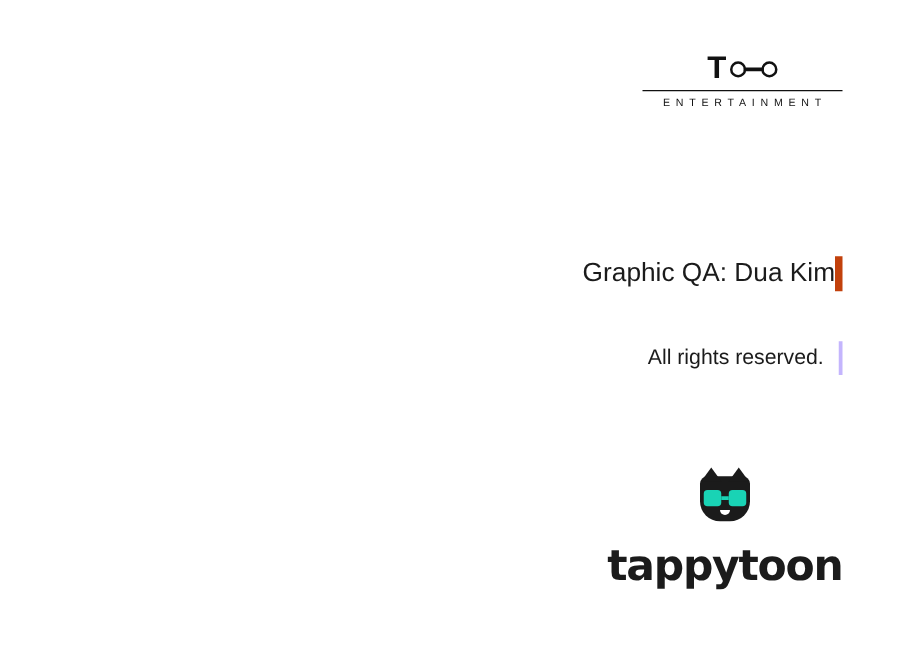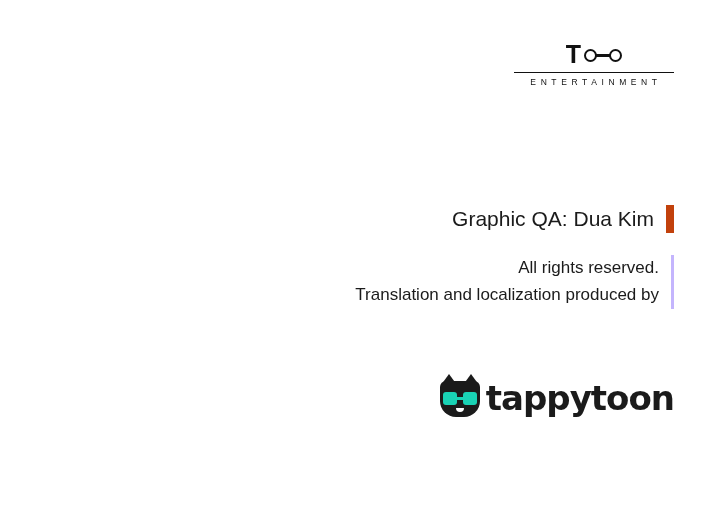--- a/index.html
+++ b/index.html
@@ -88,40 +88,42 @@
     right: 46px;
     top: 205px;
     width: 420px;
     text-align: right;
     color: #1b1b1b;
   }
   .credit-role {
     font-family: "Liberation Sans", sans-serif;
     font-size: 21px;
     line-height: 1.35;
-    padding-right: 12px;
-    border-right: 8px solid #c2410c;
-    margin-bottom: 22px;
+    padding-right: 0;
+    border-right: 6px solid #c2410c;
+    margin-bottom: 40px;
   }
   .rights {
     padding-right: 12px;
     border-right: 3px solid #c4b5fd;
     font-size: 17px;
     line-height: 1.58;
   }
   .rights div { white-space: nowrap; }
 
   
   .tappy {
     position: absolute;
     right: 46px;
     top: 372px;
     display: flex;
     align-items: center;
     justify-content: flex-end;
+    gap: 12px;
+    flex-direction: column;
   }
   .tappy-mark {
     position: relative;
     width: 52px;
     height: 52px;
     background: #ffffff;
     border-radius: 4px;
   }
   .cat-head {
     position: absolute;
@@ -197,21 +199,20 @@
       </span>
     </div>
     <div class="publisher-rule"></div>
     <div class="publisher-sub">ENTERTAINMENT</div>
   </div>
 
   <div class="credits">
     <div class="credit-role">Graphic QA: Dua Kim</div>
     <div class="rights">
       <div>All rights reserved.</div>
-      <div>Translation and localization produced by</div>
     </div>
   </div>
 
   <div class="tappy">
     <div class="tappy-mark">
       <div class="cat-head">
         <div class="cat-ear left"></div>
         <div class="cat-ear right"></div>
         <div class="cat-glasses">
           <span class="lens"></span>

